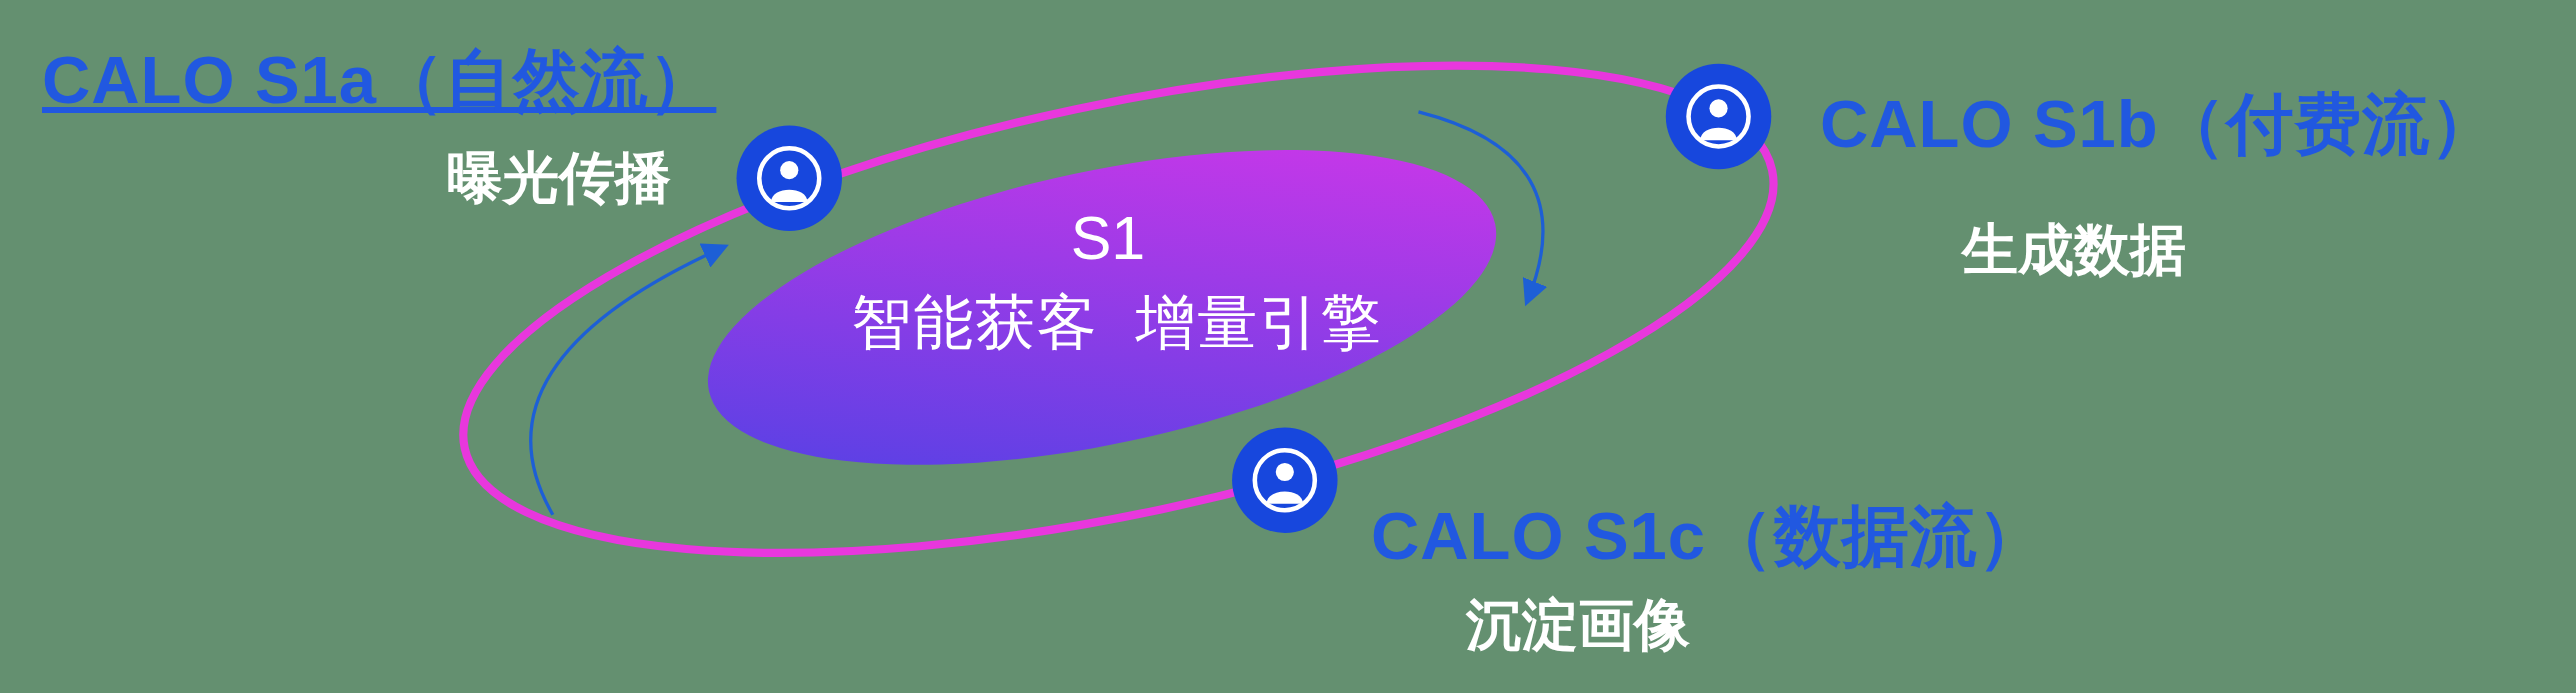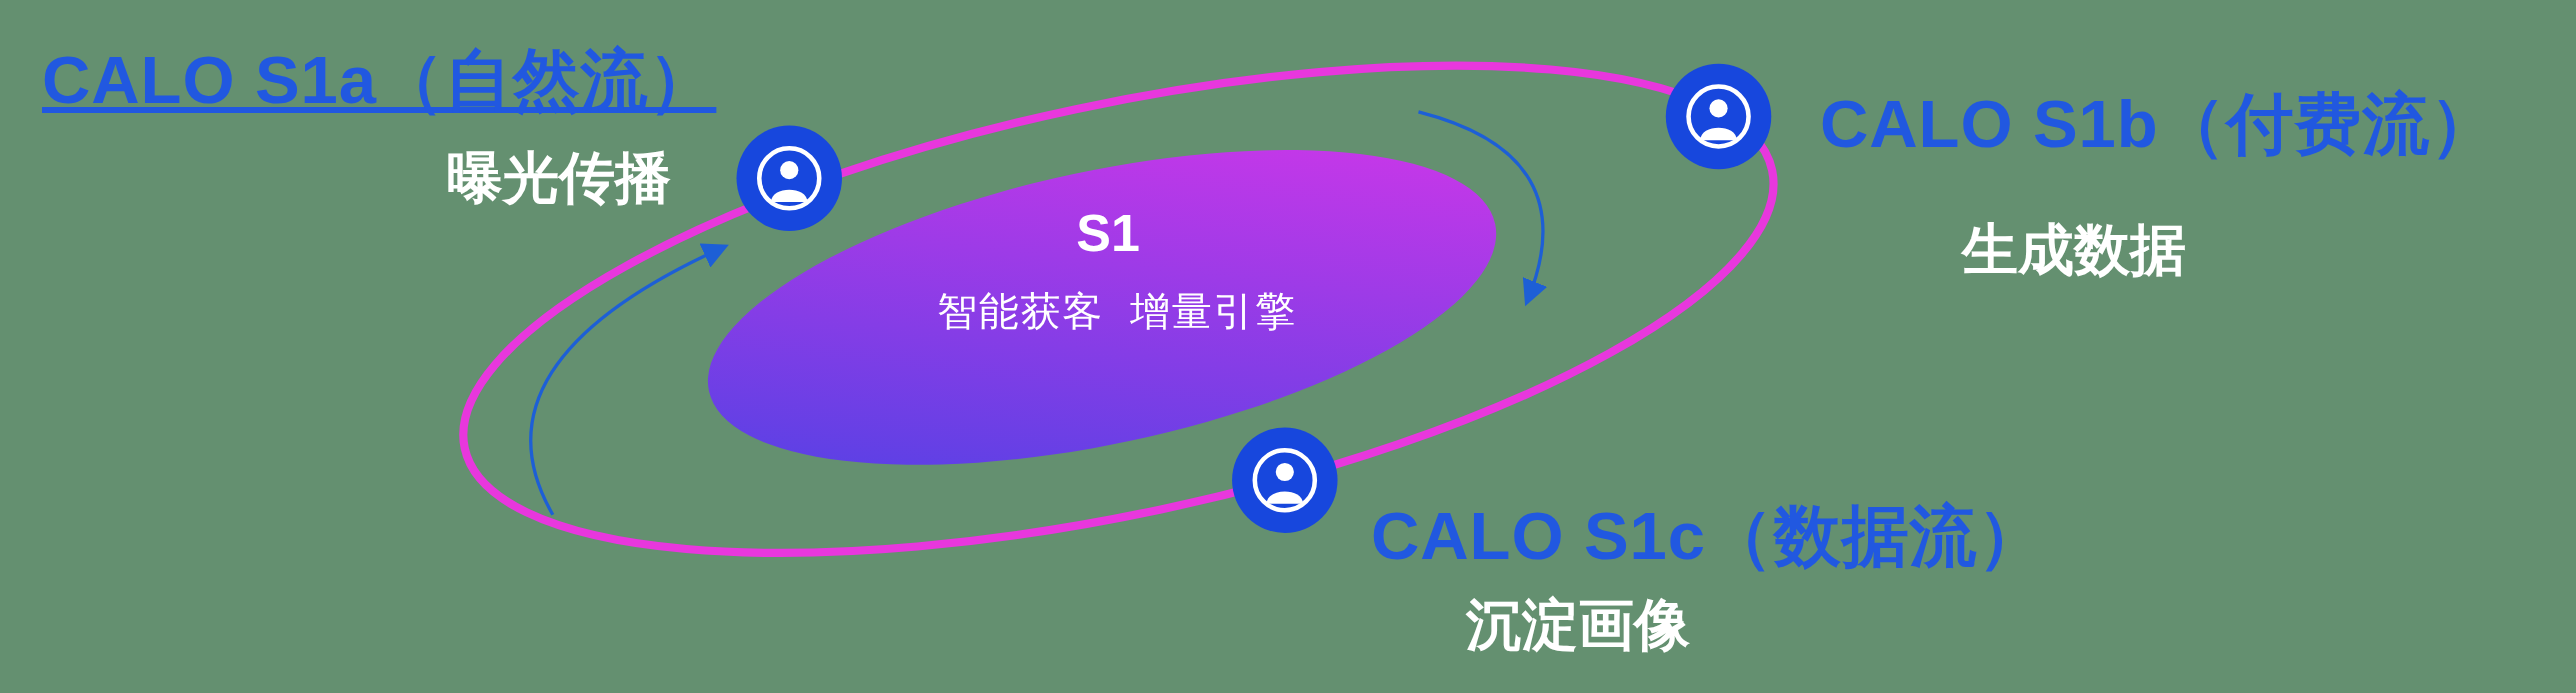--- a/index.html
+++ b/index.html
@@ -25,22 +25,22 @@
   .arrow{fill:none;stroke:var(--arrow-blue);stroke-width:3.6;}
   .node-bg{fill:var(--node-blue);}
   .node-ring{fill:none;stroke:var(--text-white);stroke-width:5;}
   .node-person{fill:var(--text-white);}
   .grad-a{stop-color:var(--gradient-blue);}
   .grad-b{stop-color:var(--gradient-magenta);}
   .arrowhead{fill:var(--arrow-blue);}
   .label{position:absolute;white-space:pre;line-height:1.2;}
   .label.title{color:var(--title-blue);font-size:67px;font-weight:700;letter-spacing:0.9px;}
   .label.subtitle{color:var(--text-white);font-size:56px;font-weight:700;}
-  .label.center-title{color:var(--text-white);font-size:52px;font-weight:700;transform:translateX(-50%);}
-  .label.center-subtitle{color:var(--text-white);font-size:40px;font-weight:400;transform:translateX(-50%);letter-spacing:1.8px;}
+  .label.center-title{color:var(--text-white);font-size:61px;font-weight:400;transform:translateX(-50%);}
+  .label.center-subtitle{color:var(--text-white);font-size:60px;font-weight:400;transform:translateX(-50%);letter-spacing:1.8px;}
 </style>
 </head>
 <body>
 
 <div class="canvas">
 
   <svg width="2576" height="694" viewBox="0 0 2833 763">
     <defs>
       <linearGradient id="centerGrad" x1="0" y1="1" x2="1" y2="0">
         <stop offset="0" class="grad-a"></stop>

